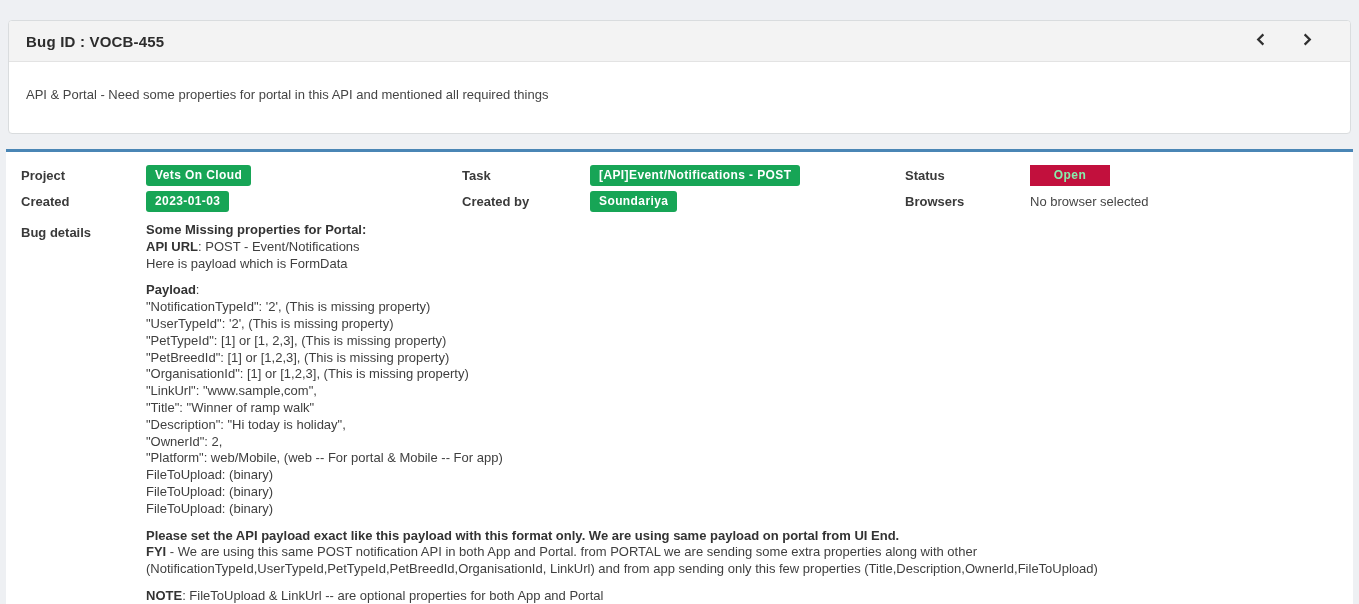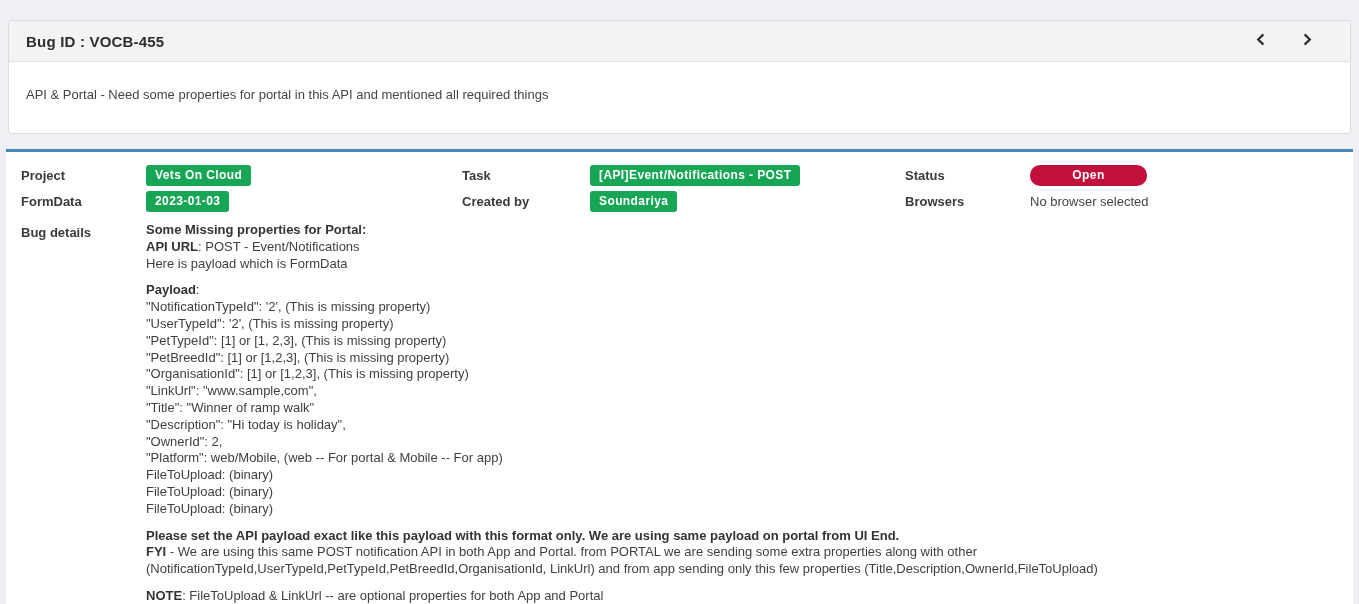--- a/index.html
+++ b/index.html
@@ -54,23 +54,23 @@
   .badge {
     display:inline-block;
     background:var(--badge-green,#17a556);
     color:#fff; font-size:12px; font-weight:700; letter-spacing:.4px;
     padding:3px 9px 4px; border-radius:3px;
     white-space:nowrap;
   }
   .badge-open {
     display:inline-block;
     background:var(--status-open-red,#c2103d);
-    color:#ffffff; font-size:12px; font-weight:700; letter-spacing:.4px;
-    width:117px; text-align:center; box-sizing:border-box;
-    padding:3px 0 4px; border-radius:10px;
+    color:#86efac; font-size:12px; font-weight:700; letter-spacing:.4px;
+    width:80px; text-align:center; box-sizing:border-box;
+    padding:3px 0 4px; border-radius:0;
   }
   .meta-text { font-size:13px; color:#454545; padding-top:3px; }
   .details-row {
     display:grid;
     grid-template-columns:125px 1fr;
     margin-top:10px;
   }
   .para { margin-bottom:10px; }
   .para:last-child { margin-bottom:0; }
   .line { font-size:13px; line-height:16.8px; color:#3f3f3f; }
@@ -110,21 +110,21 @@
     </div>
     <div class="meta-label">Task</div>
     <div>
       <span class="badge">[API]Event/Notifications - POST</span>
     </div>
     <div class="meta-label">Status</div>
     <div>
       <span class="badge-open">Open</span>
     </div>
 
-    <div class="meta-label">FormData</div>
+    <div class="meta-label">Created</div>
     <div>
       <span class="badge">2023-01-03</span>
     </div>
     <div class="meta-label">Created by</div>
     <div>
       <span class="badge">Soundariya</span>
     </div>
     <div class="meta-label">Browsers</div>
     <div class="meta-text">No browser selected</div>
   </div>

